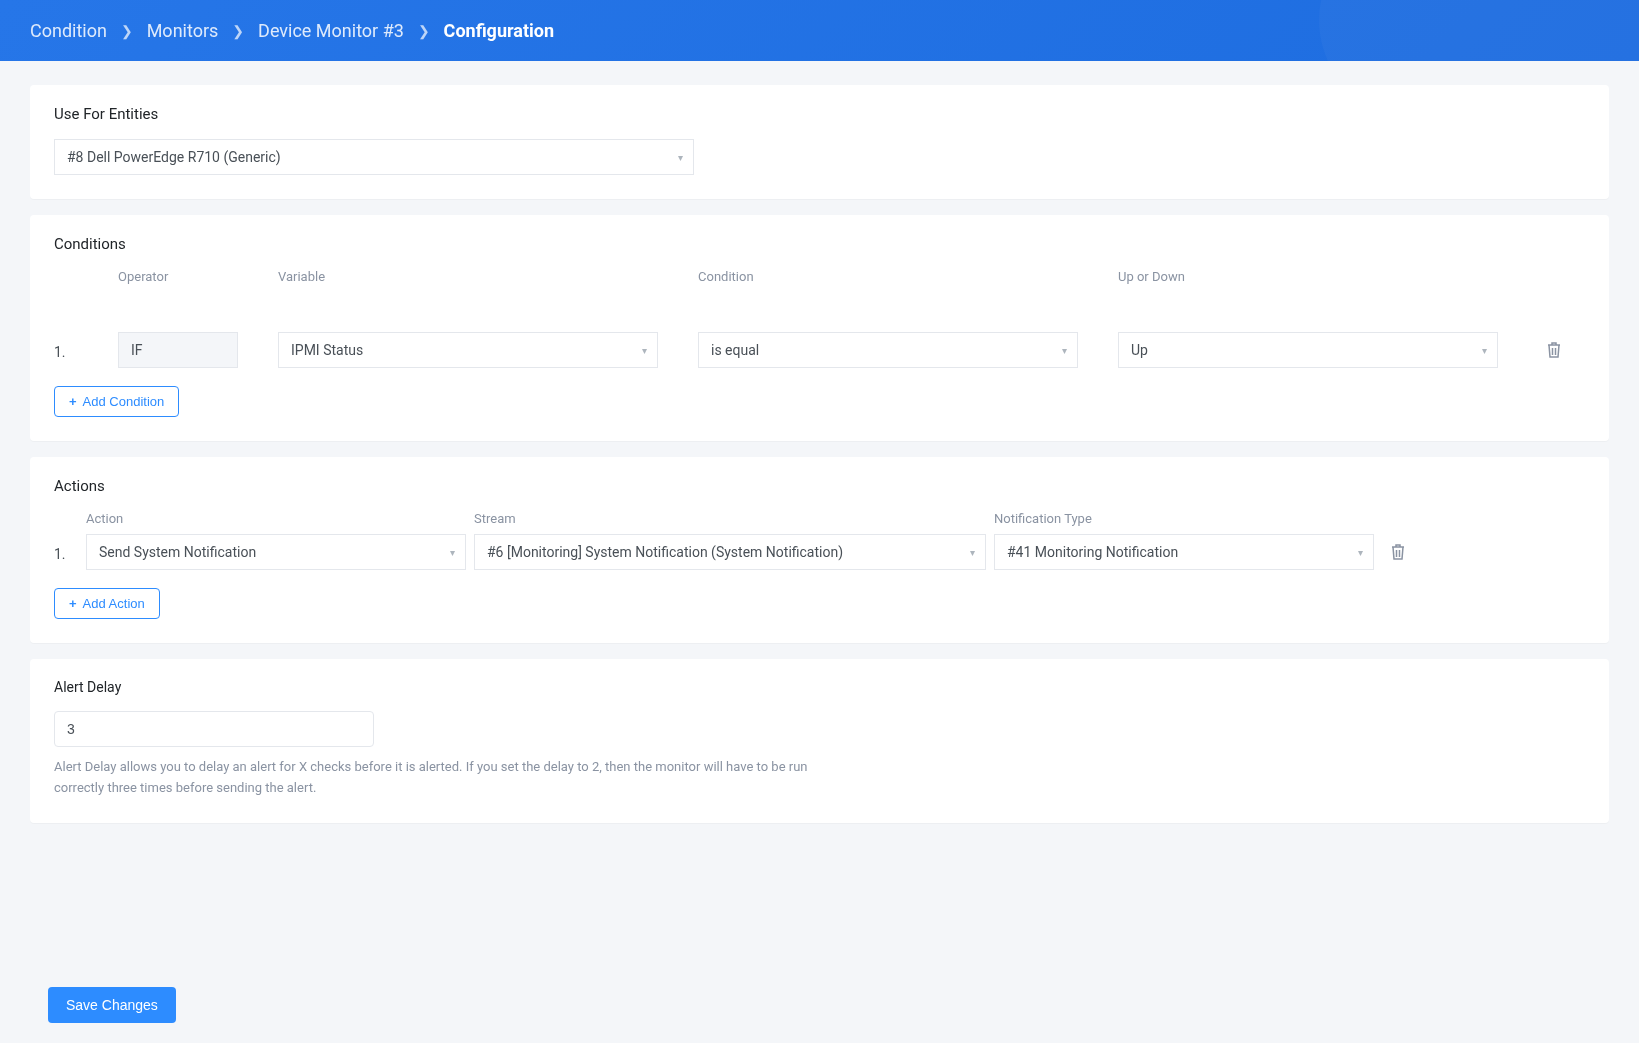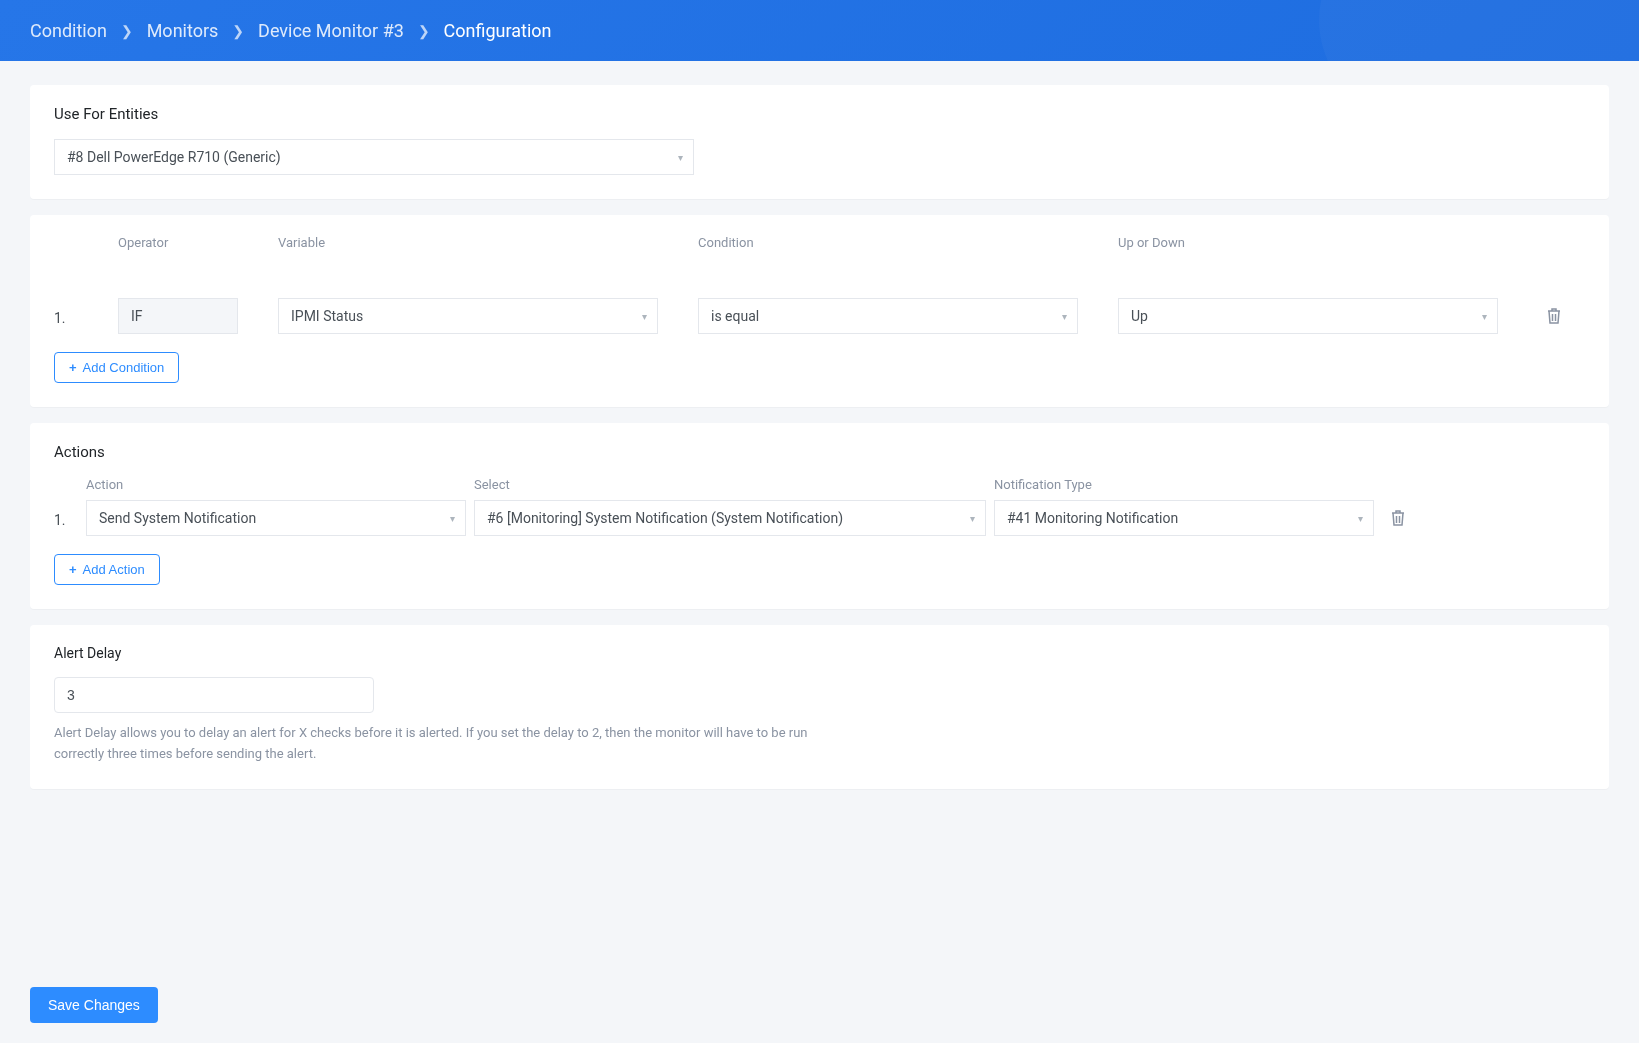--- a/index.html
+++ b/index.html
@@ -41,21 +41,21 @@
   color: rgba(255,255,255,0.85);
   text-decoration: none;
   cursor: pointer;
 }
 .breadcrumb .chevron {
   color: rgba(255,255,255,0.7);
   font-size: 14px;
 }
 .breadcrumb .current {
   color: #fff;
-  font-weight: 400;
+  font-weight: 700;
 }
 .container {
   padding: 24px 30px 90px 30px;
 }
 .card {
   background: #fff;
   border-radius: 4px;
   padding: 20px 24px 24px 24px;
   margin-bottom: 16px;
   box-shadow: 0 1px 1px rgba(0,0,0,0.03);
@@ -183,20 +183,21 @@
 .btn-primary {
   display: inline-flex;
   align-items: center;
   background: #2d8cff;
   color: #fff;
   border: none;
   padding: 10px 18px;
   border-radius: 4px;
   font-size: 14px;
   cursor: pointer;
+  margin-left: 18px;
 }
 .helper-text {
   font-size: 13px;
   color: #8a93a2;
   line-height: 1.6;
   margin-top: 10px;
   max-width: 800px;
 }
 .alert-delay-input {
   width: 320px;
@@ -226,20 +227,21 @@
 
   <div class="card">
     <div class="card-title">Use For Entities</div>
     <div class="select-box" style="width:640px">
       <span>#8 Dell PowerEdge R710 (Generic)</span>
       <span class="caret">▾</span>
     </div>
   </div>
 
   <div class="card">
+    <div class="card-title">Conditions</div>
     <div class="conditions-grid">
       <div></div>
       <div class="col-header">Operator</div>
       <div class="col-header">Variable</div>
       <div class="col-header">Condition</div>
       <div class="col-header">Up or Down</div>
       <div></div>
 
       <div class="row-num">1.</div>
       <div class="select-box readonly" style="background:#f4f6f9">
@@ -267,21 +269,21 @@
       <span class="plus">+</span>
       <span>Add Condition</span>
     </button>
   </div>
 
   <div class="card">
     <div class="card-title">Actions</div>
     <div class="actions-grid">
       <div></div>
       <div class="col-header">Action</div>
-      <div class="col-header">Select</div>
+      <div class="col-header">Stream</div>
       <div class="col-header">Notification Type</div>
       <div></div>
 
       <div class="row-num">1.</div>
       <div class="select-box">
         <span>Send System Notification</span>
         <span class="caret">▾</span>
       </div>
       <div class="select-box">
         <span>#6 [Monitoring] System Notification (System Notification)</span>

